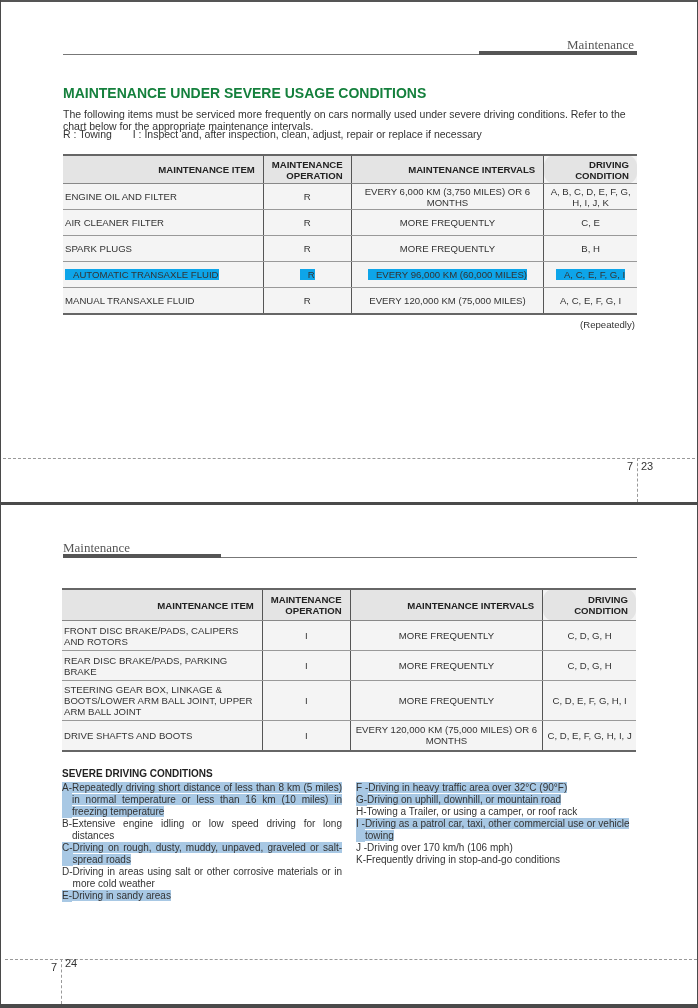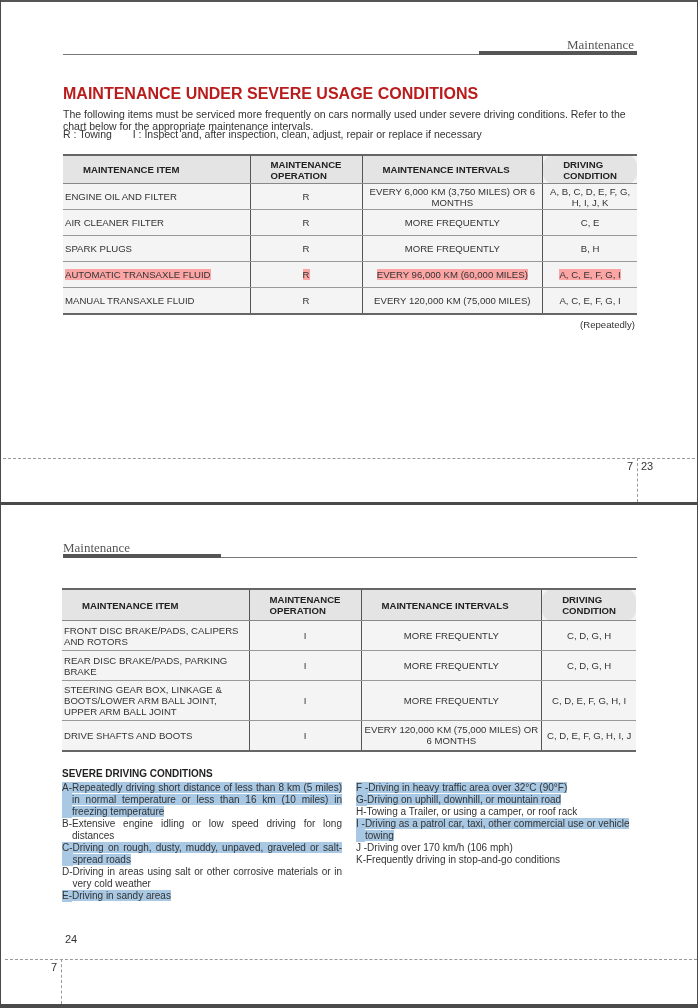--- a/index.html
+++ b/index.html
@@ -12,49 +12,49 @@
     }
     #page1 { top: 0; height: 500px; border-top: 2px solid #555; }
     #page2 { top: 505px; height: 499px; }
 
     .hdr-title {
       position: absolute; font-family: "Liberation Serif", serif; font-size: 13px; color: #555;
     }
     .hdr-line { position: absolute; height: 1px; background: #777; }
     .hdr-bar { position: absolute; height: 4px; background: #555; }
 
-    .section-title { position: absolute; left: 62px; top: 83px; font-weight: bold; font-size: 16px; color: #b91c1c; }
+    .section-title { position: absolute; left: 62px; top: 83px; font-weight: bold; font-size: 14px; color: #15803d; }
     .intro { position: absolute; left: 62px; top: 106px; width: 580px; font-size: 10.5px; line-height: 12px; color: #333; }
     .legend { position: absolute; left: 62px; top: 126px; font-size: 10.5px; color: #333; }
     .legend span { margin-right: 18px; }
 
     table.mt {
       position: absolute; left: 62px; width: 574px; border-collapse: collapse; font-size: 9.6px; color: #333;
       background: #f4f4f4;
     }
     table.mt th {
-      background: #e4e4e4; font-weight: bold; font-size: 9.6px; color: #222; text-align: left;
+      background: #e4e4e4; font-weight: bold; font-size: 9.6px; color: #222; text-align: right;
       border-left: 1px solid #555; border-right: 1px solid #555; border-top: 2px solid #666; border-bottom: 1px solid #888;
-      padding: 2px 20px; line-height: 11px;
+      padding: 2px 8px; line-height: 11px;
     }
     table.mt th:first-child { border-left: none; }
     table.mt th:last-child { border-right: none; border-radius: 11px; }
     table.mt td {
       border-left: 1px solid #555; border-right: 1px solid #555; border-bottom: 1px solid #999;
       padding: 1px 2px; line-height: 11px; text-align: center;
     }
     table.mt td:first-child { border-left: none; text-align: left; }
     table.mt td:last-child { border-right: none; }
     table.mt tr:last-child td { border-bottom: 2px solid #666; }
     #table1 { top: 152px; }
     #table1 td { height: 23px; }
     #table1 th { height: 23px; }
     #table2 { top: 588px; }
     #table2 th { height: 26px; }
-    .hl { background: #fca5a5; }
+    .hl { background: #0ea5e9; padding-left: 8px; }
 
     .continued { position: absolute; right: 62px; top: 317px; font-size: 9.6px; color: #333; }
 
     .dotline { position: absolute; border-top: 1px dashed #999; height: 0; }
     .vdot { position: absolute; border-left: 1px dashed #999; width: 0; }
     .pnum { position: absolute; font-size: 11px; color: #333; }
 
     .cond-title { position: absolute; left: 62px; top: 768px; font-weight: bold; font-size: 10px; color: #222; }
     .cond-col { position: absolute; font-size: 10px; line-height: 12px; color: #333; }
     .cond-col .ci { display: flex; margin-bottom: 0; }
@@ -136,21 +136,21 @@
 </div>
 
 <div class="page" id="page2">
   <div class="hdr-title" style="left:62px; top:35px;">Maintenance</div>
   <div class="hdr-line" style="left:62px; top:52px; width:574px;"></div>
   <div class="hdr-bar" style="left:62px; top:49px; width:158px;"></div>
 
   <div class="dotline" style="left:4px; top:454px; width:692px;"></div>
   <div class="vdot" style="left:60px; top:454px; height:45px;"></div>
   <div class="pnum" style="left:50px; top:456px;">7</div>
-  <div class="pnum" style="left:64px; top:428px;">24</div>
+  <div class="pnum" style="left:64px; top:452px;">24</div>
 </div>
 
 <table class="mt" id="table2">
   <colgroup>
       <col style="width:204px">
       <col style="width:80px">
       <col style="width:196px">
       <col style="width:94px">
     </colgroup>
   <thead>
@@ -198,21 +198,21 @@
     <div class="ci">
       <span class="ck">B-</span>
       <span class="ct"><span>Extensive engine idling or low speed driving for long distances</span></span>
     </div>
     <div class="ci">
       <span class="ck hlt">C-</span>
       <span class="ct"><span class="hlt">Driving on rough, dusty, muddy, unpaved, graveled or salt-spread roads</span></span>
     </div>
     <div class="ci">
       <span class="ck">D-</span>
-      <span class="ct"><span>Driving in areas using salt or other corrosive materials or in very cold weather</span></span>
+      <span class="ct"><span>Driving in areas using salt or other corrosive materials or in more cold weather</span></span>
     </div>
     <div class="ci">
       <span class="ck hlt">E-</span>
       <span class="ct"><span class="hlt">Driving in sandy areas</span></span>
     </div>
   </div>
 <div class="cond-col" id="cond-right">
     <div class="ci">
       <span class="ck hlt">F -</span>
       <span class="ct"><span class="hlt">Driving in heavy traffic area over 32°C (90°F)</span></span>

